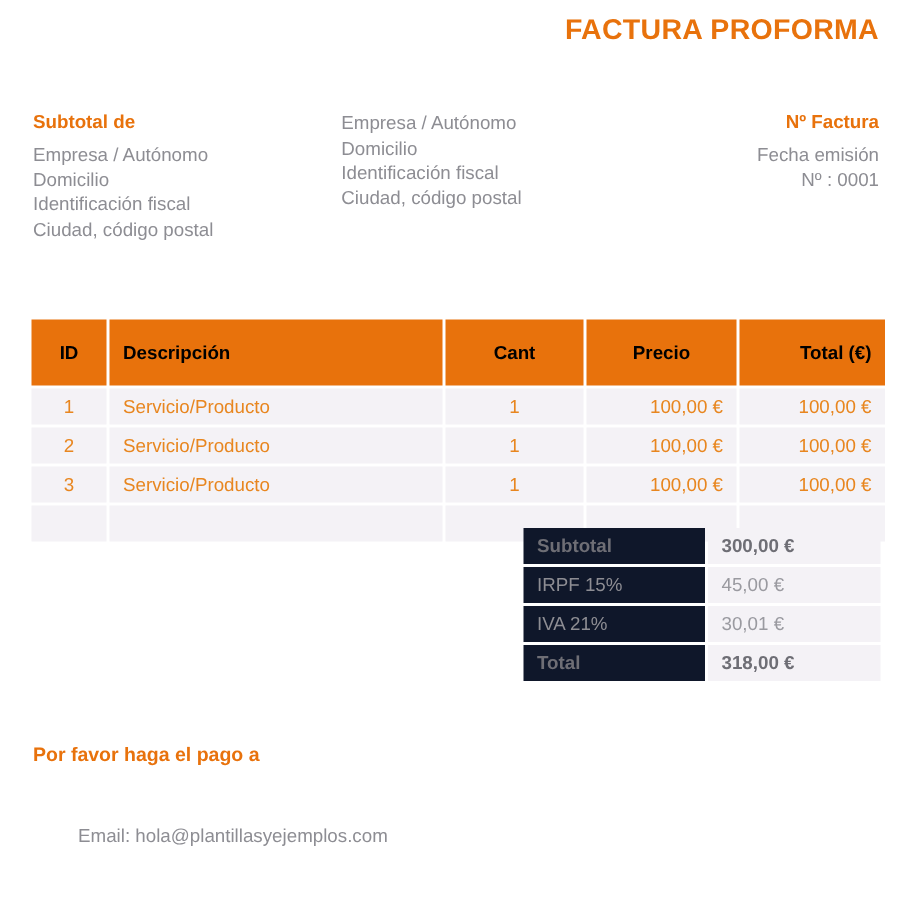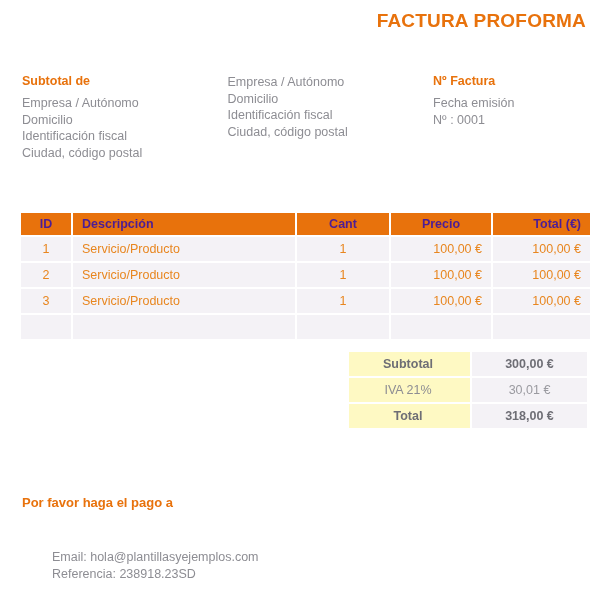--- a/index.html
+++ b/index.html
@@ -41,20 +41,21 @@
     left: 22px;
     right: 22px;
     display: flex;
     justify-content: space-between;
   }
   .party-col {
     width: 215px;
   }
   .party-col.right {
     width: 160px;
+    text-align: right;
   }
   .party-head {
     font-size: 12.5px;
     font-weight: bold;
     color: #e8720c;
     margin-bottom: 6px;
     line-height: 15px;
   }
   .party-line {
     font-size: 12.5px;
@@ -67,25 +68,25 @@
     position: absolute;
     top: 211px;
     left: 19px;
     width: 571px;
     border-collapse: separate;
     border-spacing: 2px 2px;
     table-layout: fixed;
   }
   .items-table th {
     background: #e8720c;
-    color: #4c1d95;
+    color: #000000;
     font-size: 12.5px;
     font-weight: bold;
     height: 22px;
-    padding: 0 9px;
+    padding: 11px 9px;
     line-height: 22px;
   }
   .items-table td {
     background: #f4f2f6;
     color: #e8861f;
     font-size: 12.5px;
     height: 24px;
     padding: 0 9px;
     line-height: 24px;
   }
@@ -112,28 +113,28 @@
     table-layout: fixed;
   }
   .totals td {
     font-size: 12.5px;
     height: 24px;
     line-height: 24px;
     padding: 0 9px;
   }
   .totals td.t-label {
     width: 100px;
-    text-align: center;
-    background: #fef9c3;
+    text-align: left;
+    background: #0f172a;
     color: #8d8d93;
     padding-right: 12px;
   }
   .totals td.t-value {
     width: 97px;
-    text-align: center;
+    text-align: left;
     background: #f4f2f6;
     color: #9a9aa0;
   }
   .totals tr.strong td.t-label { color: #6e6e75; font-weight: bold; }
   .totals tr.strong td.t-value { color: #6e6e75; font-weight: bold; }
 
   
   .pay-head {
     position: absolute;
     top: 495px;
@@ -235,30 +236,33 @@
     </tbody>
   </table>
 
   <table class="totals">
     <tbody>
       <tr class="strong">
         <td class="t-label">Subtotal</td>
         <td class="t-value">300,00 €</td>
       </tr>
       <tr>
+        <td class="t-label">IRPF 15%</td>
+        <td class="t-value">45,00 €</td>
+      </tr>
+      <tr>
         <td class="t-label">IVA 21%</td>
         <td class="t-value">30,01 €</td>
       </tr>
       <tr class="strong">
         <td class="t-label">Total</td>
         <td class="t-value">318,00 €</td>
       </tr>
     </tbody>
   </table>
 
   <div class="pay-head">Por favor haga el pago a</div>
 
   <div class="pay-lines">
     <div class="pay-line">Email: hola@plantillasyejemplos.com</div>
-    <div class="pay-line">Referencia: 238918.23SD</div>
   </div>
 
 </div>
 
 </body></html>

